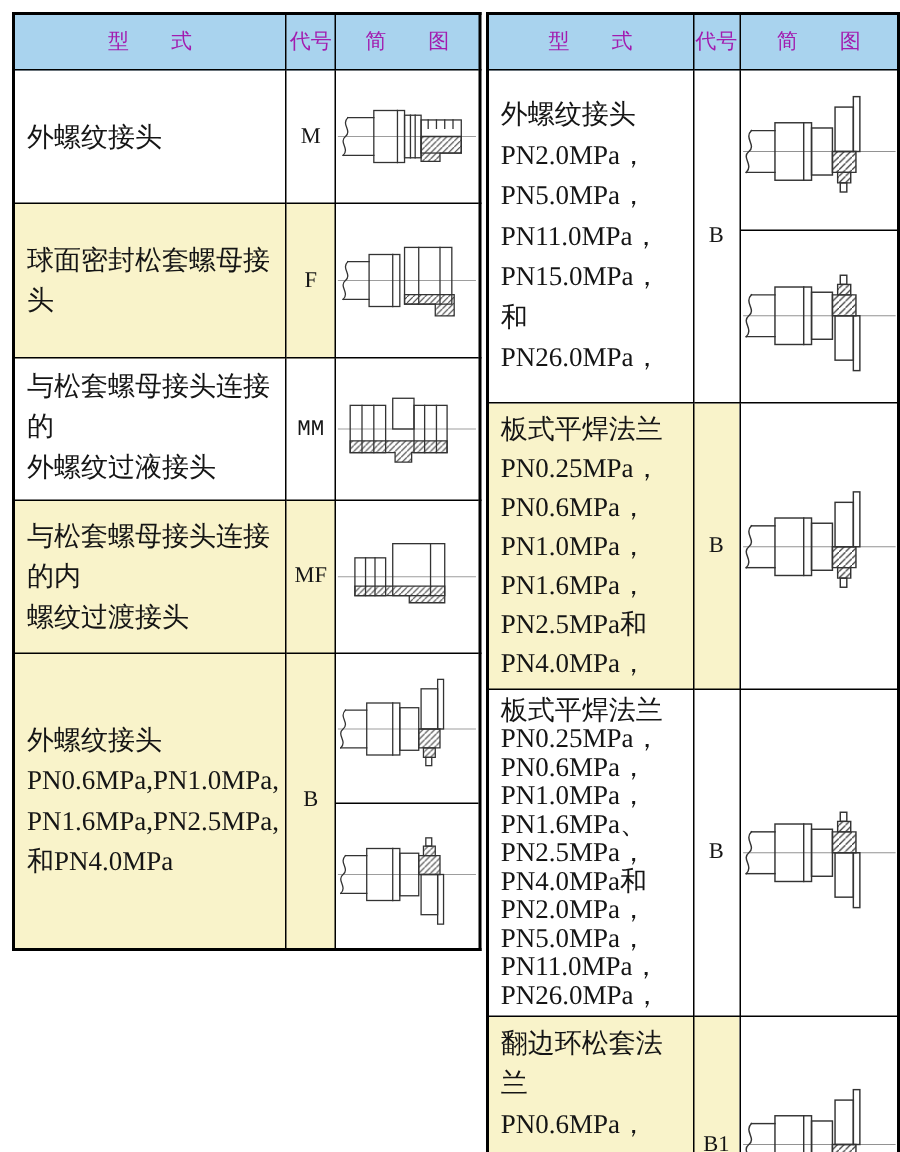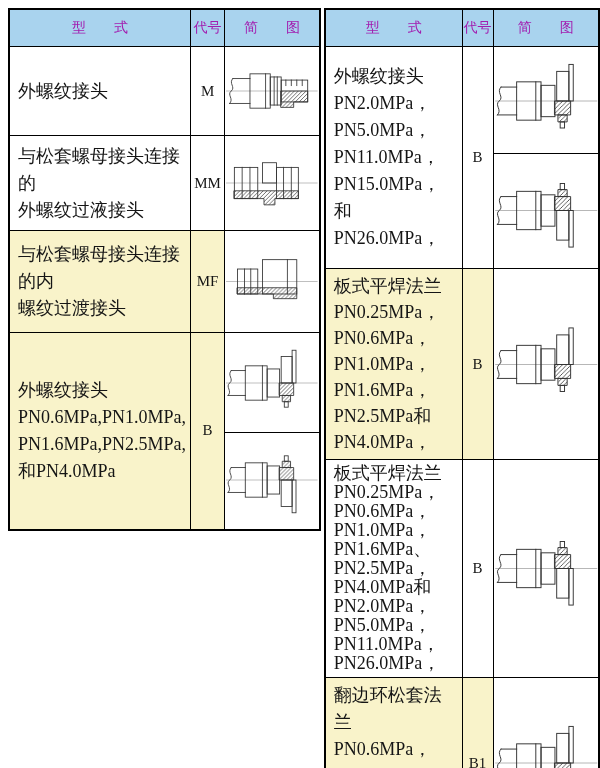--- a/index.html
+++ b/index.html
@@ -85,21 +85,43 @@
                     <line x1="78" y1="32" x2="78" y2="39"></line>
                     <line x1="85" y1="32" x2="85" y2="39"></line>
                     <line x1="92" y1="32" x2="92" y2="39"></line>
                     <line x1="99" y1="32" x2="99" y2="39"></line>
                     <polygon points="72,46 106,46 106,60 88,60 88,67 72,67" fill="url(#hx)"></polygon>
                   </g>
                 </svg>
               </div>
             </td>
           </tr>
-          <tr style="height: 77px;">
+          <tr style="height: 103px;">
+            <td class="type hl" style="line-height: 27px;">球面密封松套螺母接头</td>
+            <td class="code hl">F</td>
+            <td class="diag">
+              <div class="sub" style="height:100px">
+                <svg viewBox="0 0 120 92" preserveAspectRatio="xMidYMid meet">
+                  <g fill="none" stroke="#333" stroke-width="1.1" stroke-linecap="square">
+                    <line x1="2" y1="46" x2="118" y2="46" stroke="#888" stroke-width="0.7"></line>
+                    <path d="M 10 30 C 4 36 14 41 8 46 C 2 51 12 56 6 62"></path>
+                    <line x1="10" y1="30" x2="28" y2="30"></line>
+                    <line x1="6" y1="62" x2="28" y2="62"></line>
+                    <rect x="28" y="24" width="26" height="44"></rect>
+                    <line x1="48" y1="24" x2="48" y2="68"></line>
+                    <rect x="58" y="18" width="40" height="48"></rect>
+                    <line x1="70" y1="18" x2="70" y2="66"></line>
+                    <line x1="88" y1="18" x2="88" y2="66"></line>
+                    <polygon points="58,58 100,58 100,76 84,76 84,66 58,66" fill="url(#hx)"></polygon>
+                  </g>
+                </svg>
+              </div>
+            </td>
+          </tr>
+          <tr style="height: 77px; font-family: Liberation Mono, monospace;">
             <td class="type" style="line-height: 27px;">与松套螺母接头连接的
 外螺纹过液接头</td>
             <td class="code">MM</td>
             <td class="diag">
               <div class="sub" style="height:94px">
                 <svg viewBox="0 0 120 92" preserveAspectRatio="xMidYMid meet">
                   <g fill="none" stroke="#333" stroke-width="1.1" stroke-linecap="square">
                     <line x1="2" y1="46" x2="118" y2="46" stroke="#888" stroke-width="0.7"></line>
                     <rect x="12" y="26" width="30" height="40"></rect>
                     <line x1="22" y1="26" x2="22" y2="66"></line>

